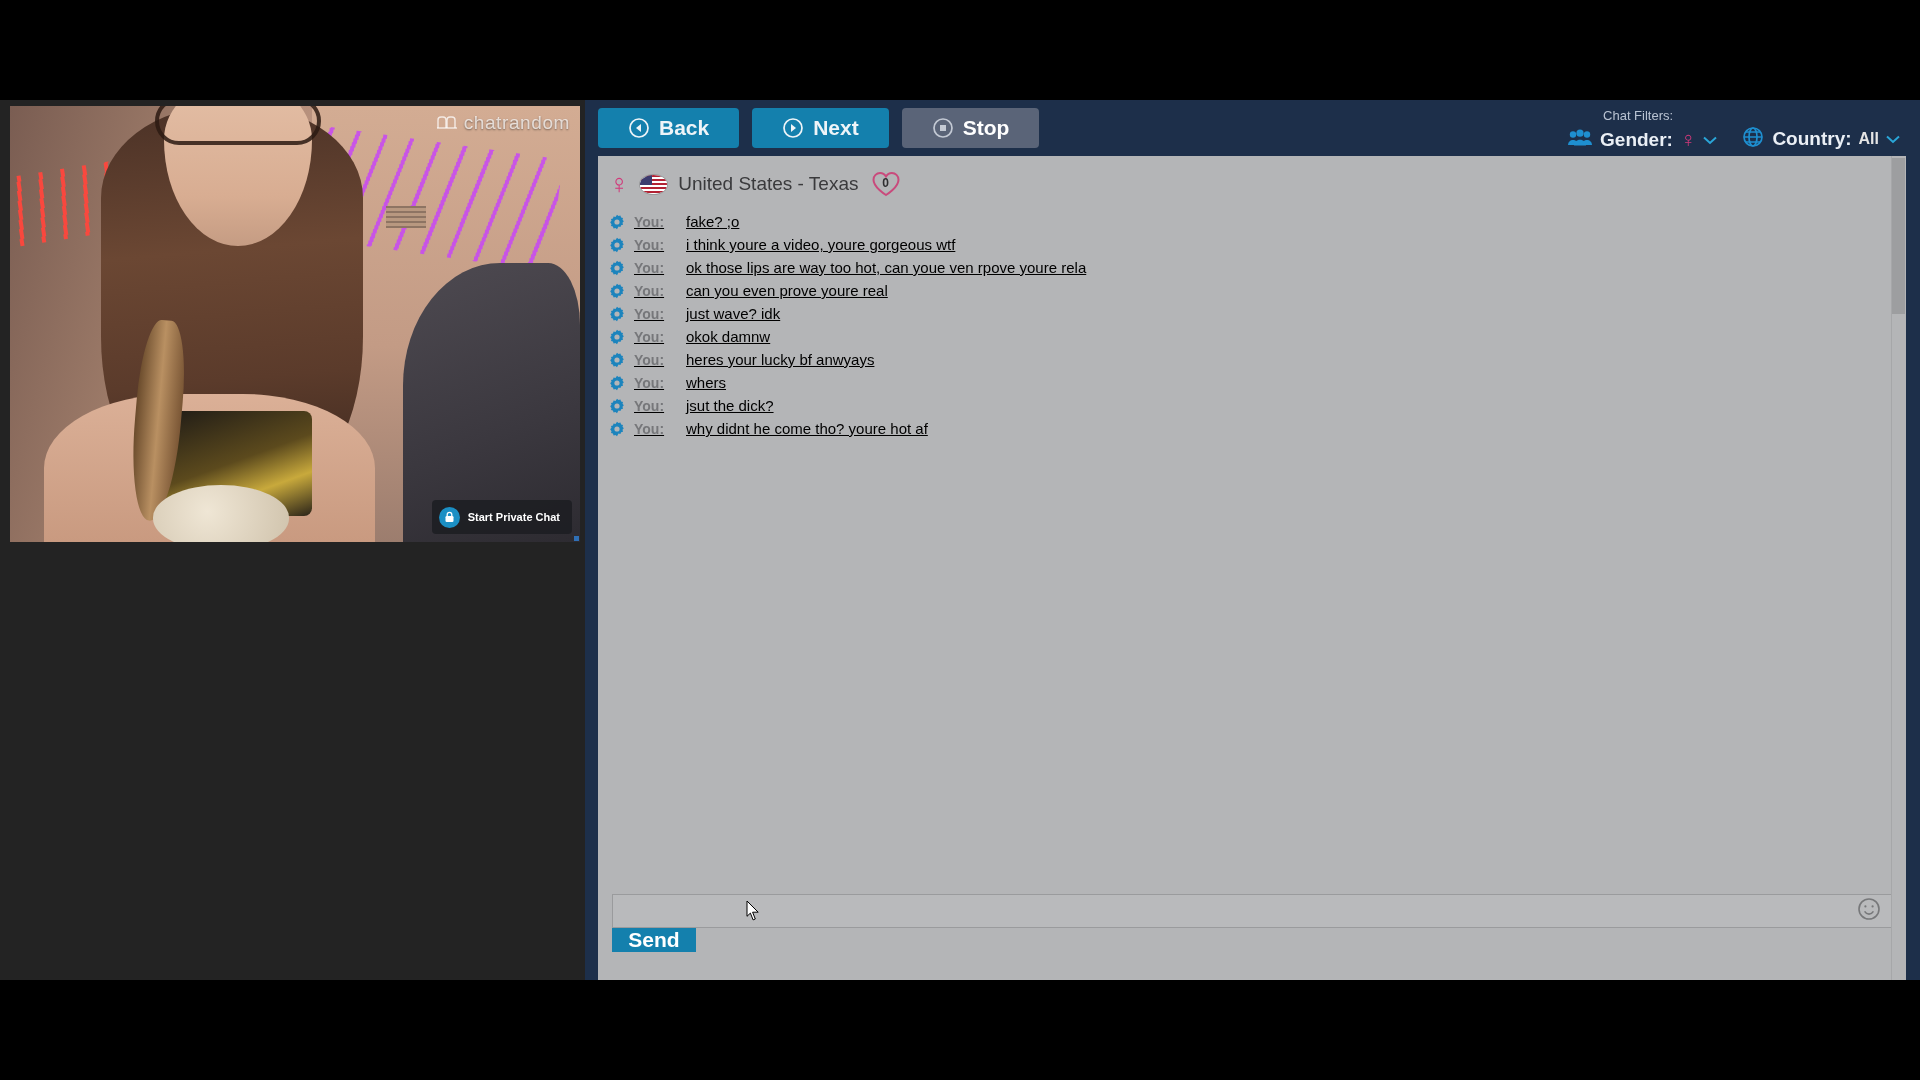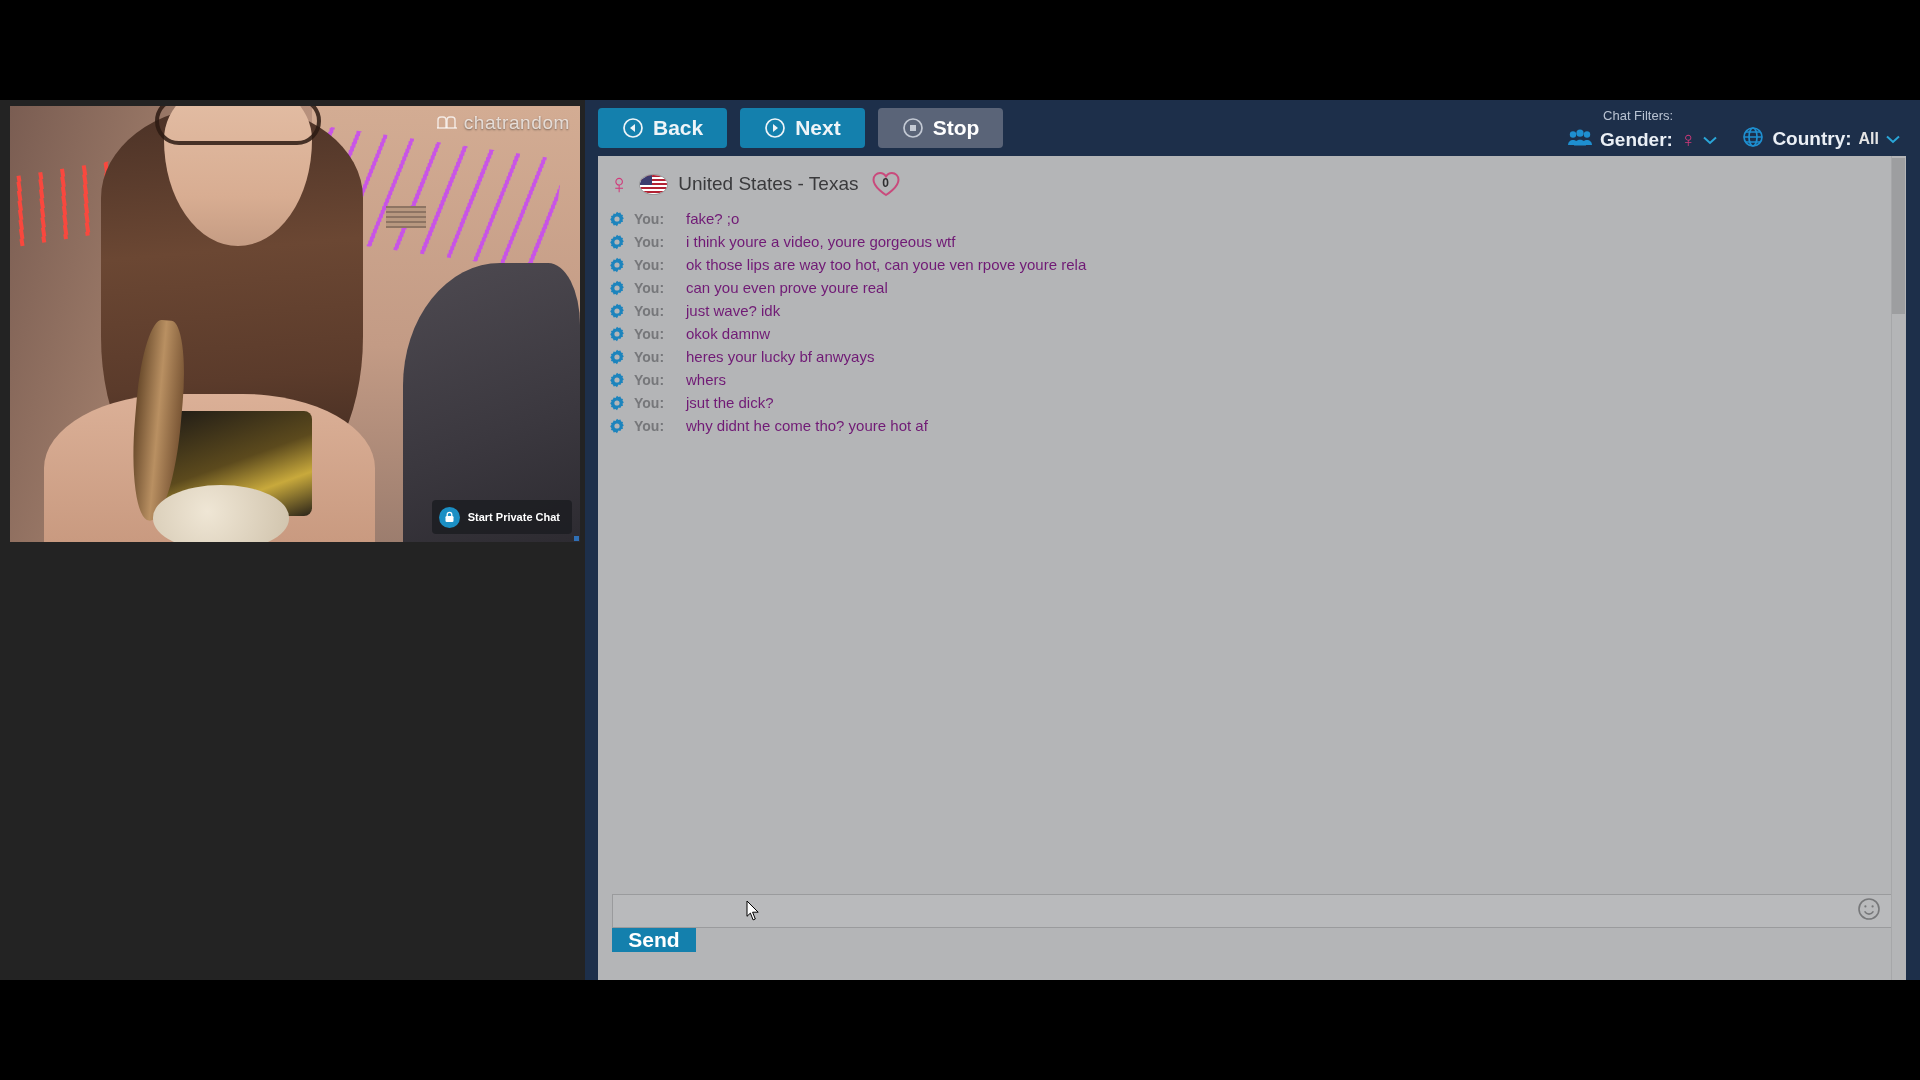--- a/index.html
+++ b/index.html
@@ -209,21 +209,21 @@
     display: flex;
     align-items: flex-start;
     gap: 13px;
   }
 
   .ctl-btn {
     display: flex;
     align-items: center;
     gap: 9px;
     height: 40px;
-    padding: 0 24px;
+    padding: 0 30px;
     border: none;
     border-radius: 4px;
     background: #1480ad;
     color: #eef4f8;
     font-size: 21px;
     font-weight: bold;
     font-family: "Liberation Sans", sans-serif;
     cursor: pointer;
   }
   .ctl-btn.disabled {
@@ -326,38 +326,39 @@
     font-size: 12px;
     font-weight: bold;
     margin-top: -2px;
   }
 
   .messages {
     padding: 2px 0 0 11px;
   }
   .msg {
     display: flex;
-    align-items: center;
+    align-items: flex-end;
     height: 23px;
     font-size: 15px;
+    text-decoration: underline;
   }
   .msg-icon {
     width: 16px; height: 16px;
     flex: 0 0 16px;
     margin-right: 9px;
   }
   .msg-who {
     width: 52px;
     flex: 0 0 52px;
     color: #76777a;
     font-weight: bold;
     font-size: 14px;
   }
   .msg-text {
-    color: #701a75;
+    color: #000000;
   }
 
   
   .composer {
     position: absolute;
     left: 0;
     right: 0;
     bottom: 28px;
     height: 58px;
     padding: 0 14px;

